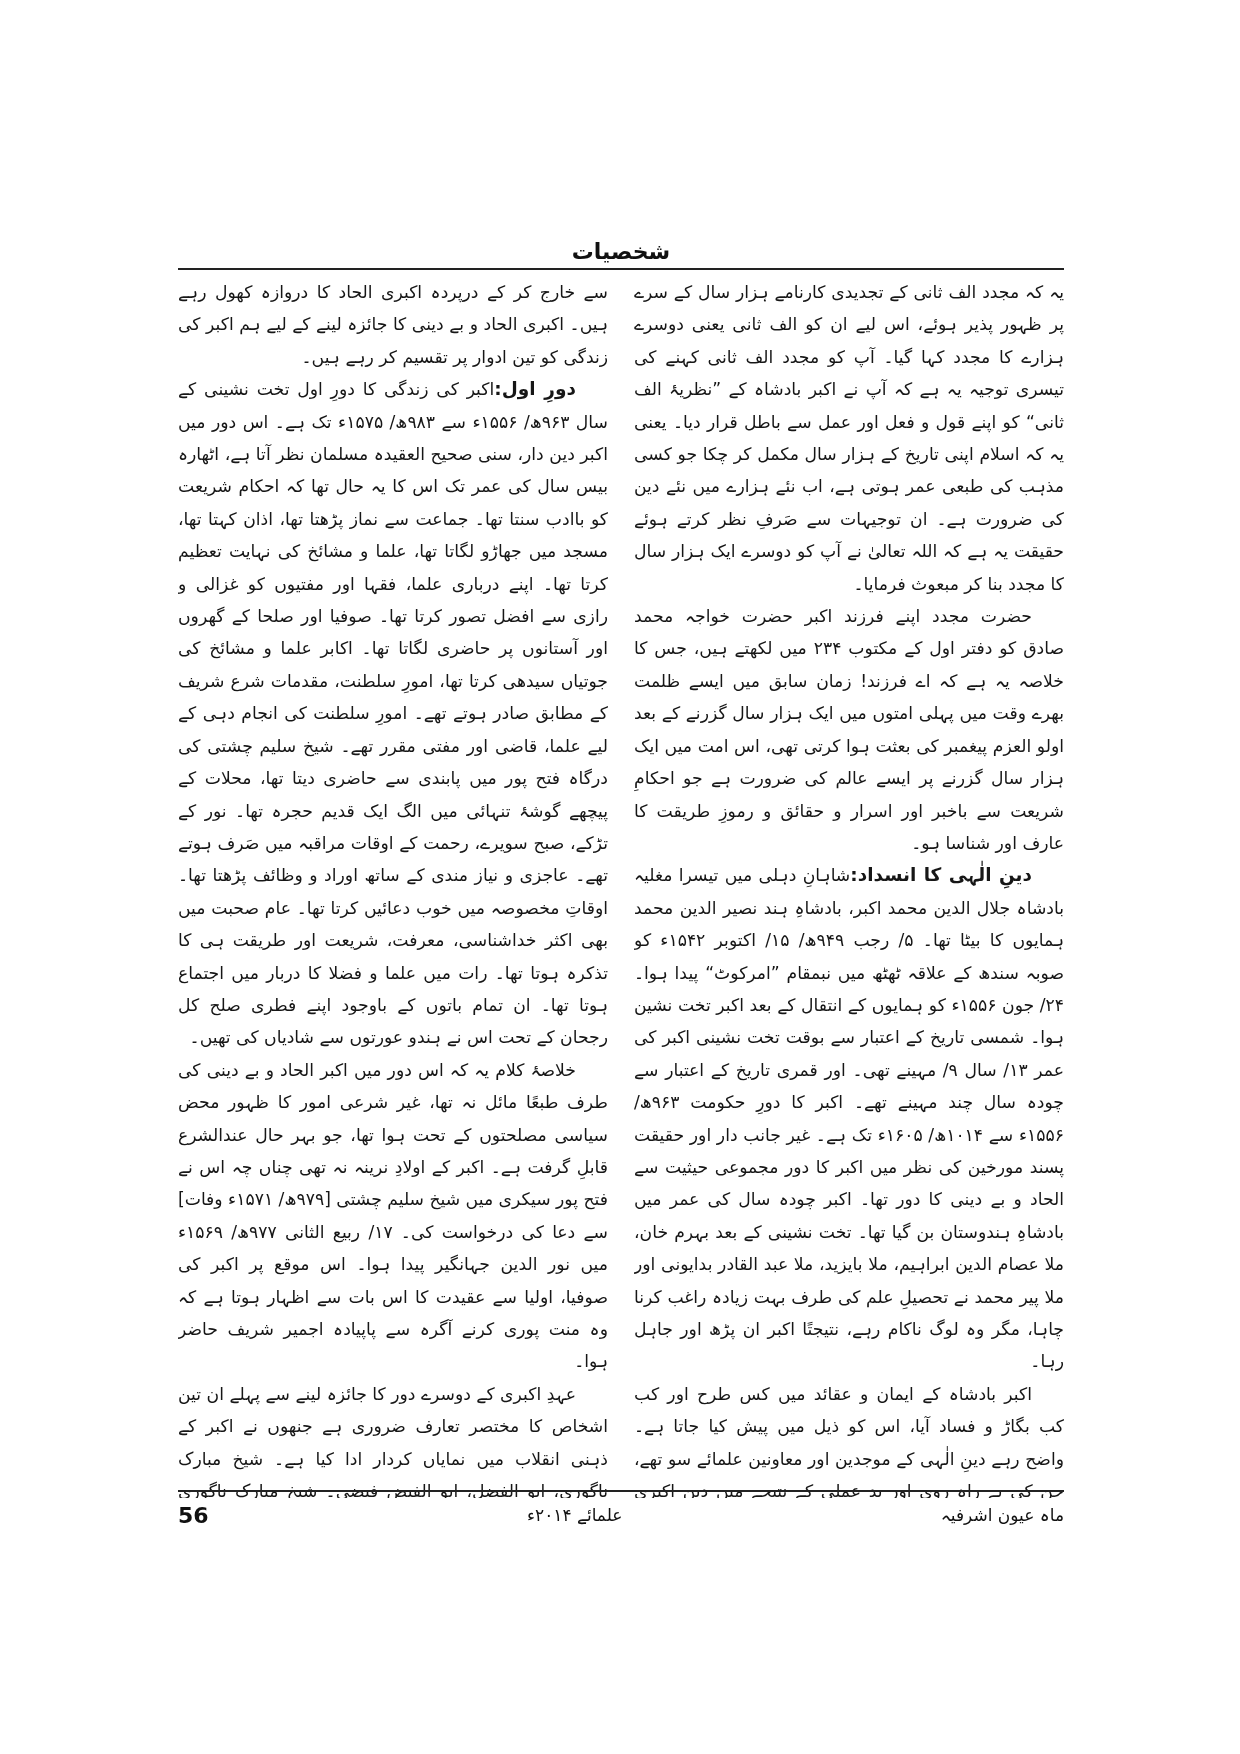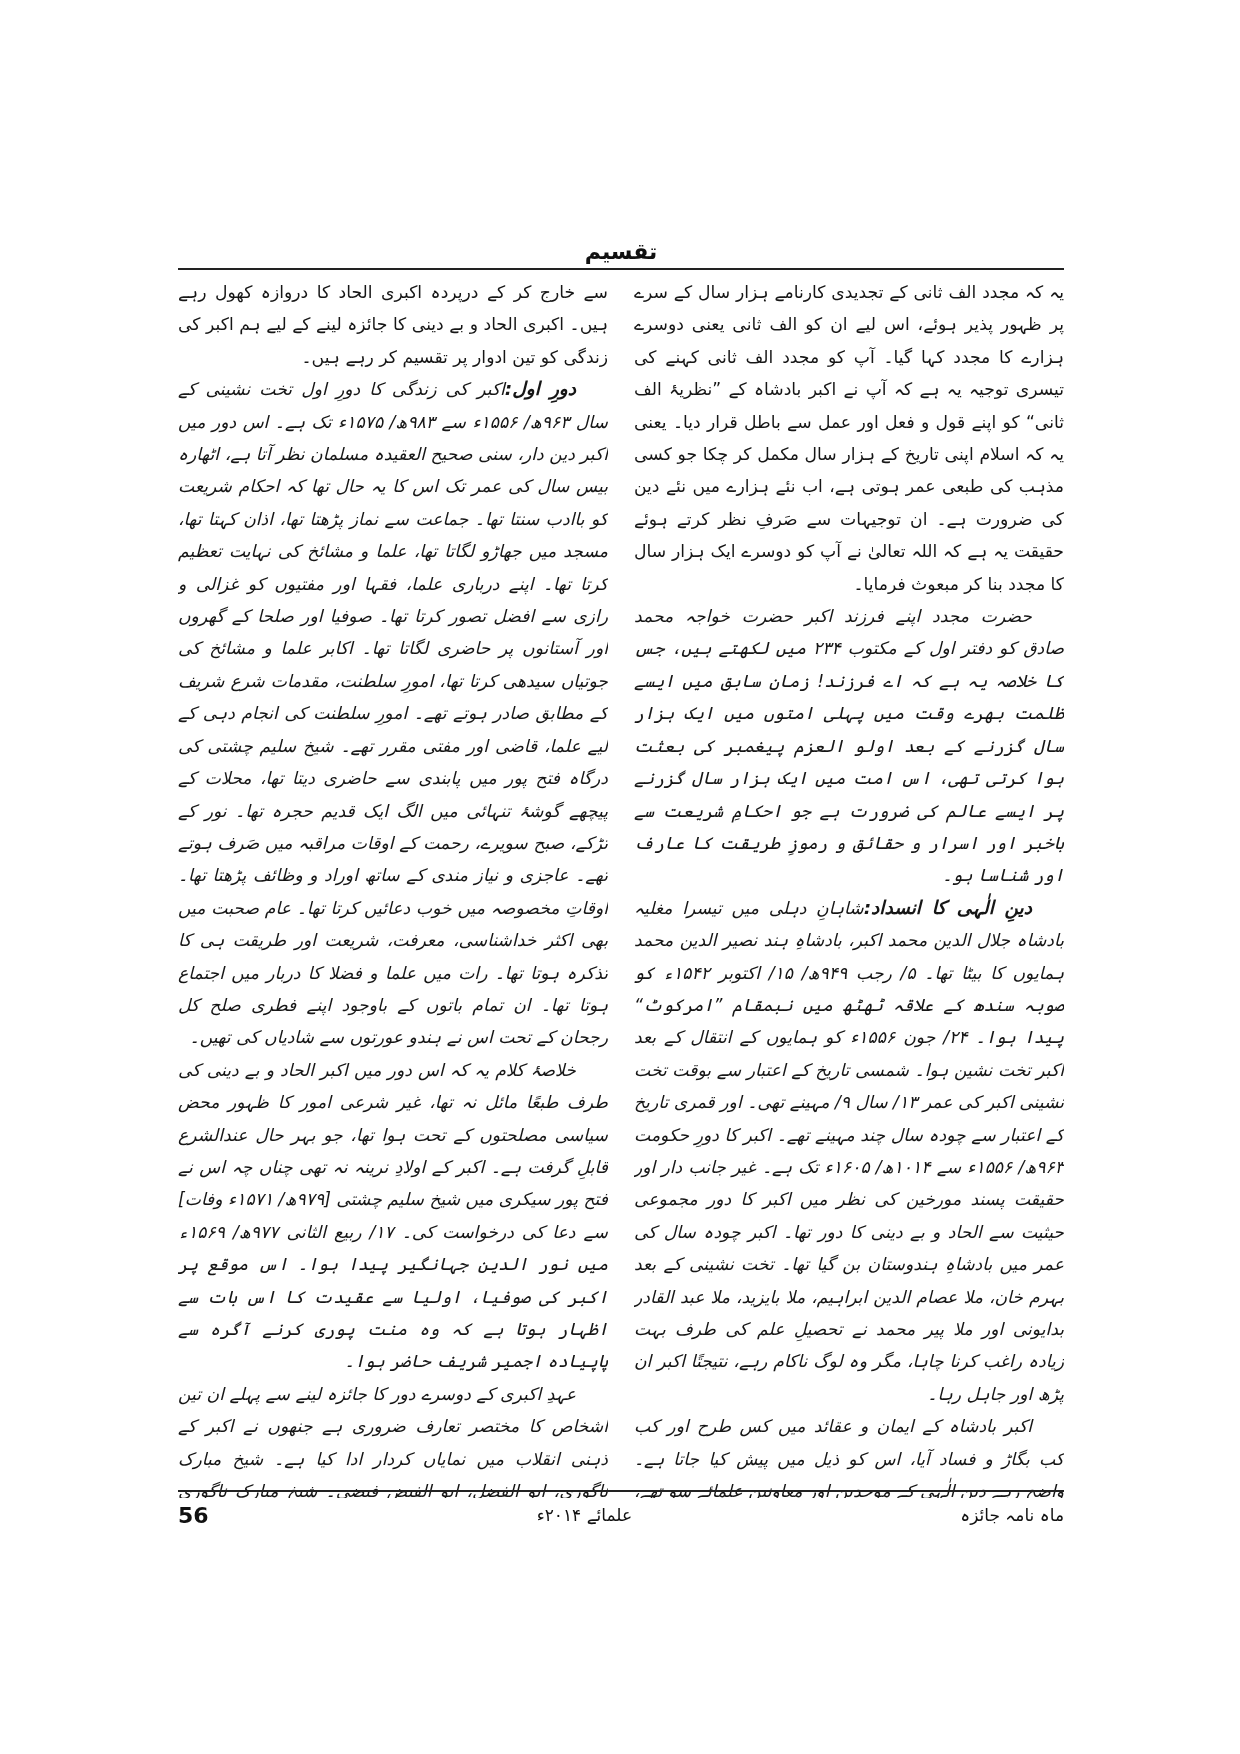--- a/index.html
+++ b/index.html
@@ -64,21 +64,20 @@
       font-size: 17.2px;
       line-height: 32.4px;
       color: #161616;
       overflow: hidden;
     }
     .column p {
       margin: 0;
     }
     .column p.indent {
       text-indent: 32px;
-      font-style: italic;
     }
     .column .heading {
       font-weight: bold;
       font-size: 18.5px;
     }
     .rule-bottom {
       position: absolute;
       left: 0;
       right: 0;
       top: 1252px;
@@ -101,21 +100,21 @@
     .footer .page-num {
       font-weight: bold;
       font-size: 22px;
     }
   </style>
 </head>
 <body>
 
 <div class="page">
 
-  <div class="section-header">تقسیم</div>
+  <div class="section-header">شخصیات</div>
   <div class="rule-top"></div>
 
   <div class="columns">
 
     <div class="column">
       <p><span>یہ کہ مجدد الف ثانی کے تجدیدی کارنامے ہزار سال کے سرے پر ظہور پذیر ہوئے، اس لیے ان کو الف ثانی یعنی دوسرے ہزارے کا مجدد کہا گیا۔ آپ کو مجدد الف ثانی کہنے کی تیسری توجیہ یہ ہے کہ آپ نے اکبر بادشاہ کے ”نظریۂ الف ثانی“ کو اپنے قول و فعل اور عمل سے باطل قرار دیا۔ یعنی یہ کہ اسلام اپنی تاریخ کے ہزار سال مکمل کر چکا جو کسی مذہب کی طبعی عمر ہوتی ہے، اب نئے ہزارے میں نئے دین کی ضرورت ہے۔ ان توجیہات سے صَرفِ نظر کرتے ہوئے حقیقت یہ ہے کہ اللہ تعالیٰ نے آپ کو دوسرے ایک ہزار سال کا مجدد بنا کر مبعوث فرمایا۔</span></p>
       <p class="indent"><span>حضرت مجدد اپنے فرزند اکبر حضرت خواجہ محمد صادق کو دفتر اول کے مکتوب ۲۳۴ میں لکھتے ہیں، جس کا خلاصہ یہ ہے کہ اے فرزند! زمان سابق میں ایسے ظلمت بھرے وقت میں پہلی امتوں میں ایک ہزار سال گزرنے کے بعد اولو العزم پیغمبر کی بعثت ہوا کرتی تھی، اس امت میں ایک ہزار سال گزرنے پر ایسے عالم کی ضرورت ہے جو احکامِ شریعت سے باخبر اور اسرار و حقائق و رموزِ طریقت کا عارف اور شناسا ہو۔</span></p>
       <p class="indent"><span class="heading">دینِ الٰہی کا انسداد:</span><span>شاہانِ دہلی میں تیسرا مغلیہ بادشاہ جلال الدین محمد اکبر، بادشاہِ ہند نصیر الدین محمد ہمایوں کا بیٹا تھا۔ ۵/ رجب ۹۴۹ھ/ ۱۵/ اکتوبر ۱۵۴۲ء کو صوبہ سندھ کے علاقہ ٹھٹھ میں نبمقام ”امرکوٹ“ پیدا ہوا۔ ۲۴/ جون ۱۵۵۶ء کو ہمایوں کے انتقال کے بعد اکبر تخت نشین ہوا۔ شمسی تاریخ کے اعتبار سے بوقت تخت نشینی اکبر کی عمر ۱۳/ سال ۹/ مہینے تھی۔ اور قمری تاریخ کے اعتبار سے چودہ سال چند مہینے تھے۔ اکبر کا دورِ حکومت ۹۶۳ھ/ ۱۵۵۶ء سے ۱۰۱۴ھ/ ۱۶۰۵ء تک ہے۔ غیر جانب دار اور حقیقت پسند مورخین کی نظر میں اکبر کا دور مجموعی حیثیت سے الحاد و بے دینی کا دور تھا۔ اکبر چودہ سال کی عمر میں بادشاہِ ہندوستان بن گیا تھا۔ تخت نشینی کے بعد بہرم خان، ملا عصام الدین ابراہیم، ملا بایزید، ملا عبد القادر بدایونی اور ملا پیر محمد نے تحصیلِ علم کی طرف بہت زیادہ راغب کرنا چاہا، مگر وہ لوگ ناکام رہے، نتیجتًا اکبر ان پڑھ اور جاہل رہا۔</span></p>
       <p class="indent"><span>اکبر بادشاہ کے ایمان و عقائد میں کس طرح اور کب کب بگاڑ و فساد آیا، اس کو ذیل میں پیش کیا جاتا ہے۔ واضح رہے دینِ الٰہی کے موجدین اور معاونین علمائے سو تھے، جن کی بے راہ روی اور بد عملی کے نتیجے میں دینِ اکبری وجود میں آیا۔ امرا، نوابین، سیاسی رہ نما اور اکبر کے وزرا کا اس میں اولاً عمل دخل نہیں تھا۔ انھیں علمائے سو کے پیرو کار اور اولادِ معنوی آج بھی خانقاہوں کے مشائخ عظام اور سرکردہ علمائے کرام پر صلح کلیت، ارتداد، الحاد اور کفر کے فتوے صادر کر کے علما و مشائخ کو جماعت اہل سنت اور اسلام</span></p>
     </div>
@@ -125,18 +124,18 @@
       <p class="indent"><span class="heading">دورِ اول:</span><span>اکبر کی زندگی کا دورِ اول تخت نشینی کے سال ۹۶۳ھ/ ۱۵۵۶ء سے ۹۸۳ھ/ ۱۵۷۵ء تک ہے۔ اس دور میں اکبر دین دار، سنی صحیح العقیدہ مسلمان نظر آتا ہے، اٹھارہ بیس سال کی عمر تک اس کا یہ حال تھا کہ احکام شریعت کو باادب سنتا تھا۔ جماعت سے نماز پڑھتا تھا، اذان کہتا تھا، مسجد میں جھاڑو لگاتا تھا، علما و مشائخ کی نہایت تعظیم کرتا تھا۔ اپنے درباری علما، فقہا اور مفتیوں کو غزالی و رازی سے افضل تصور کرتا تھا۔ صوفیا اور صلحا کے گھروں اور آستانوں پر حاضری لگاتا تھا۔ اکابر علما و مشائخ کی جوتیاں سیدھی کرتا تھا، امورِ سلطنت، مقدمات شرع شریف کے مطابق صادر ہوتے تھے۔ امورِ سلطنت کی انجام دہی کے لیے علما، قاضی اور مفتی مقرر تھے۔ شیخ سلیم چشتی کی درگاہ فتح پور میں پابندی سے حاضری دیتا تھا، محلات کے پیچھے گوشۂ تنہائی میں الگ ایک قدیم حجرہ تھا۔ نور کے تڑکے، صبح سویرے، رحمت کے اوقات مراقبہ میں صَرف ہوتے تھے۔ عاجزی و نیاز مندی کے ساتھ اوراد و وظائف پڑھتا تھا۔ اوقاتِ مخصوصہ میں خوب دعائیں کرتا تھا۔ عام صحبت میں بھی اکثر خداشناسی، معرفت، شریعت اور طریقت ہی کا تذکرہ ہوتا تھا۔ رات میں علما و فضلا کا دربار میں اجتماع ہوتا تھا۔ ان تمام باتوں کے باوجود اپنے فطری صلح کل رجحان کے تحت اس نے ہندو عورتوں سے شادیاں کی تھیں۔</span></p>
       <p class="indent"><span>خلاصۂ کلام یہ کہ اس دور میں اکبر الحاد و بے دینی کی طرف طبعًا مائل نہ تھا، غیر شرعی امور کا ظہور محض سیاسی مصلحتوں کے تحت ہوا تھا، جو بہر حال عندالشرع قابلِ گرفت ہے۔ اکبر کے اولادِ نرینہ نہ تھی چناں چہ اس نے فتح پور سیکری میں شیخ سلیم چشتی [۹۷۹ھ/ ۱۵۷۱ء وفات] سے دعا کی درخواست کی۔ ۱۷/ ربیع الثانی ۹۷۷ھ/ ۱۵۶۹ء میں نور الدین جہانگیر پیدا ہوا۔ اس موقع پر اکبر کی صوفیا، اولیا سے عقیدت کا اس بات سے اظہار ہوتا ہے کہ وہ منت پوری کرنے آگرہ سے پاپیادہ اجمیر شریف حاضر ہوا۔</span></p>
       <p class="indent"><span>عہدِ اکبری کے دوسرے دور کا جائزہ لینے سے پہلے ان تین اشخاص کا مختصر تعارف ضروری ہے جنھوں نے اکبر کے ذہنی انقلاب میں نمایاں کردار ادا کیا ہے۔ شیخ مبارک ناگوری، ابو الفضل، ابو الفیض فیضی۔ شیخ مبارک ناگوری [وفات ۱۰۰۱ھ/ ۱۵۹۲ء] بن شیخ خضر ناگوری متبحر عالم تھے۔ بقول مولانا غلام علی آزاد بلگرامی [وفات ۱۲۰۰ھ/ ۱۷۸۵ء] کو موصوف نے پانچ سو ضخیم مجلدات بدست خود تحریر کیں۔ آخر عمر میں قوت باصرہ جواب دے چکی تھی مگر محض قوت حافظہ کی بنا پر ”تفسیر عیون المعانی“ کی چار جلدیں محرروں سے لکھوائیں۔ لیکن اس تمام تبحرِ علمی کے باوجود الحاد و بے دینی کے فروغ میں جو</span></p>
     </div>
 
   </div>
 
   <div class="rule-bottom"></div>
 
   <div class="footer">
-    <span>ماہ نامہ جائزہ</span>
+    <span>ماہ عیون اشرفیہ</span>
     <span>علمائے ۲۰۱۴ء</span>
     <span class="page-num">56</span>
   </div>
 
 </div>
 
 </body></html>

